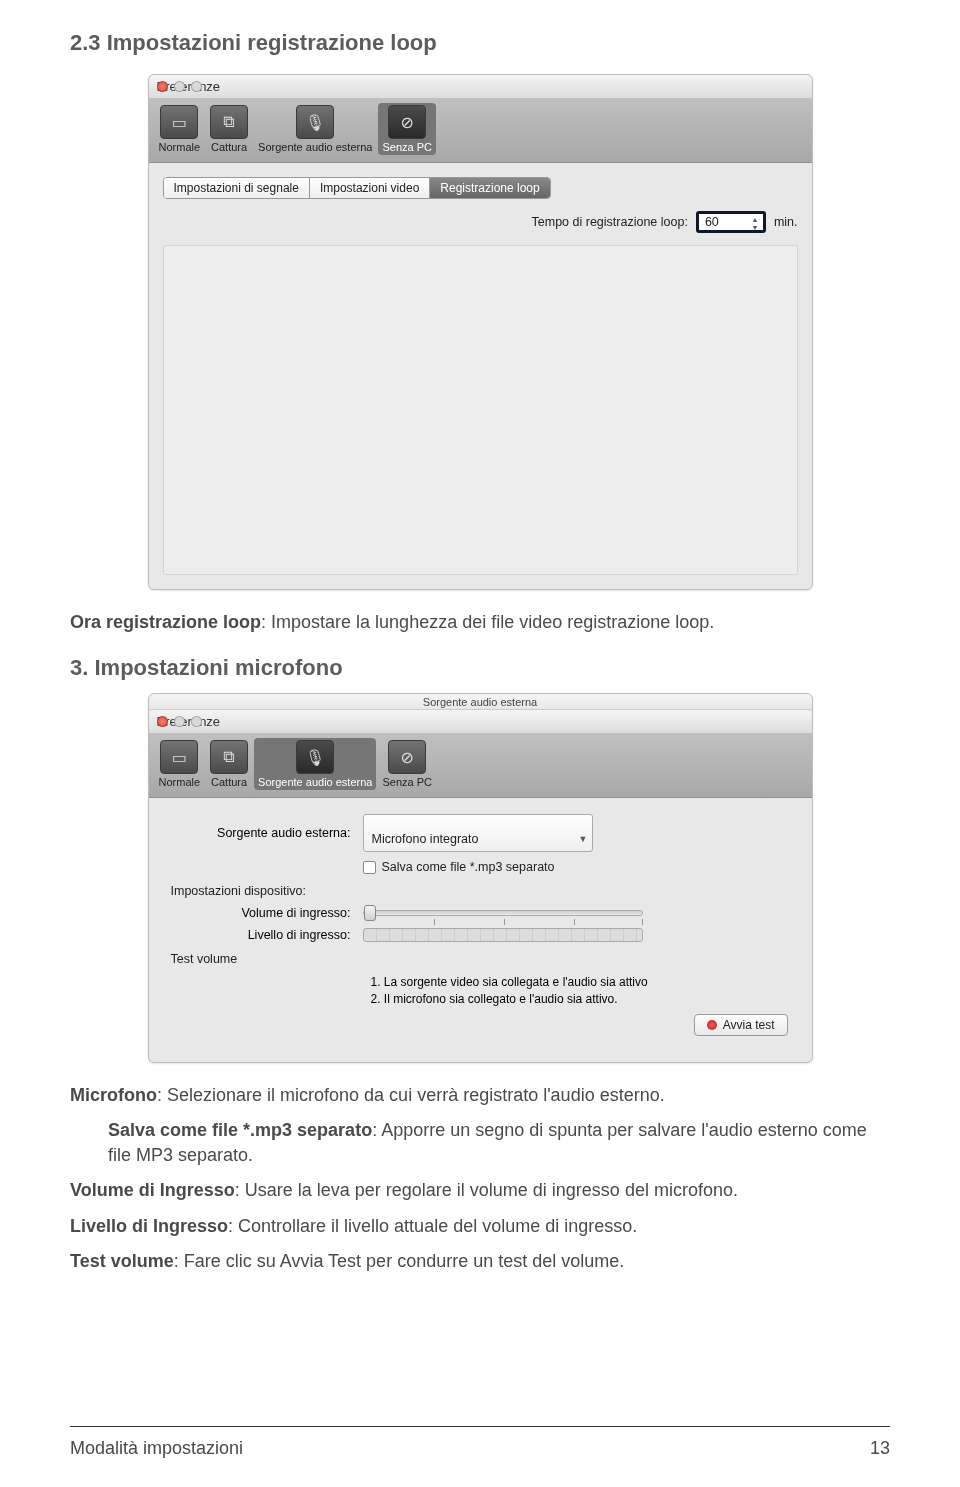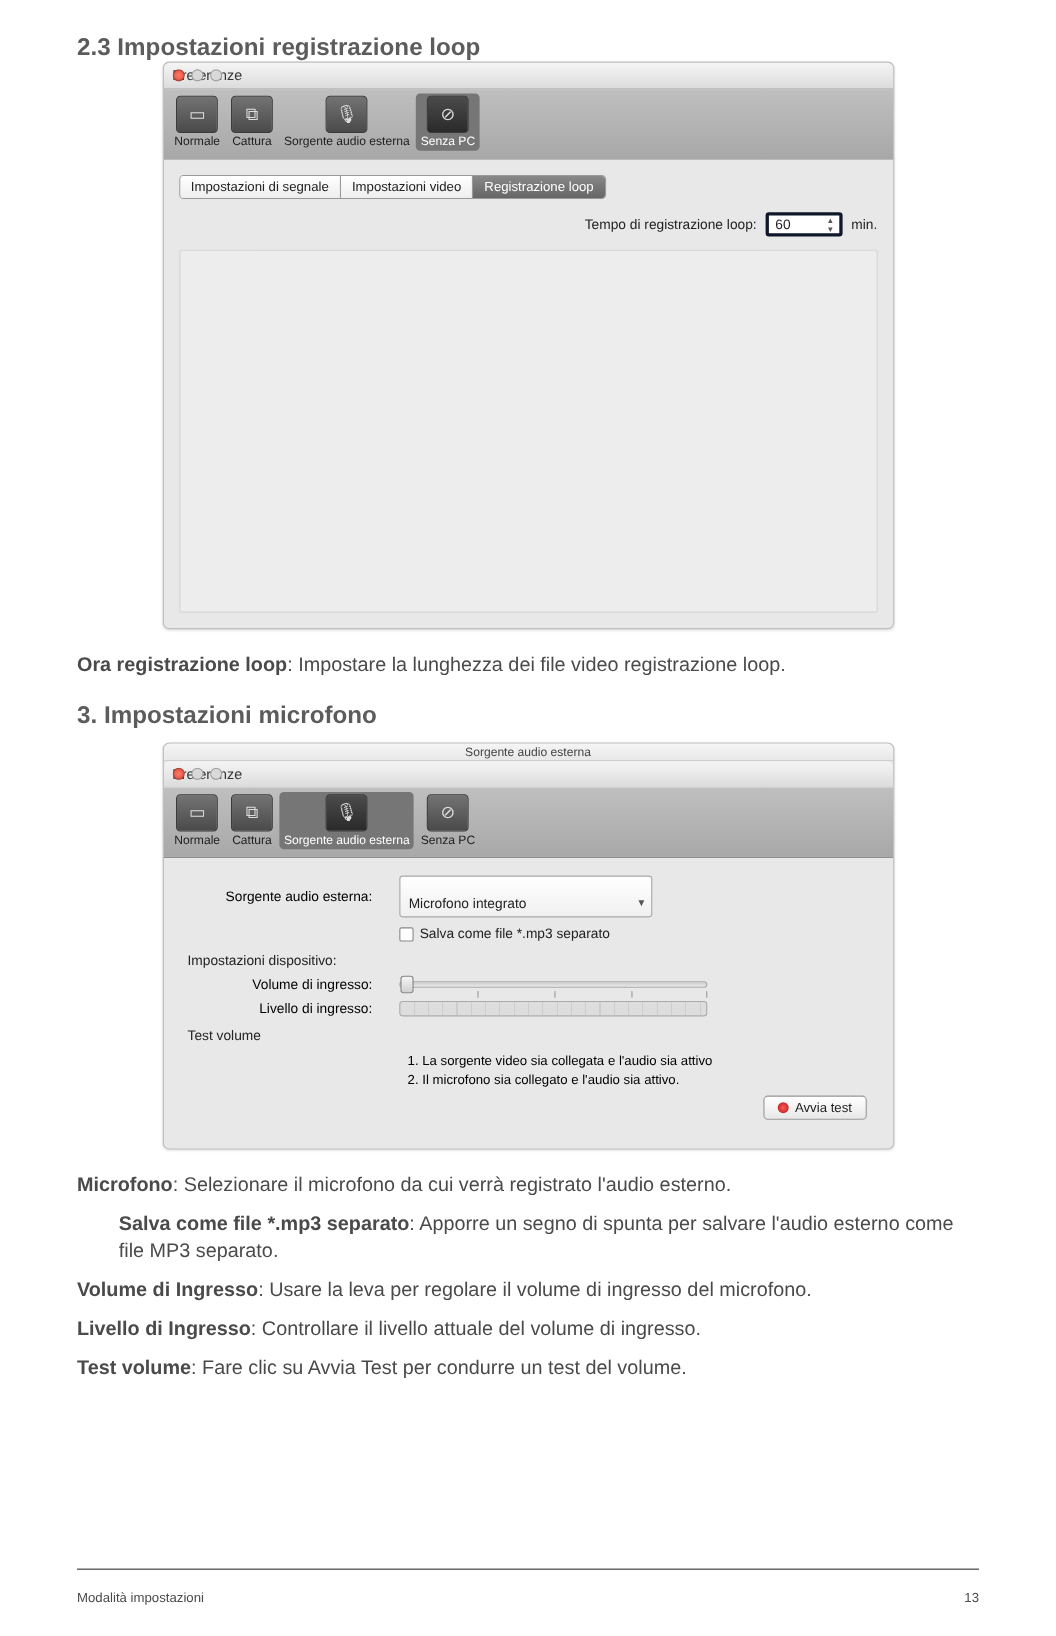--- a/index.html
+++ b/index.html
@@ -9,20 +9,21 @@
     background: #fff;
     font-family: Arial, Helvetica, sans-serif;
     color: #4a4a4a;
     position: relative;
     padding: 30px 70px 0 70px;
   }
   .section-title {
     font-size: 22px;
     color: #5c5c5c;
     font-weight: bold;
+    margin-bottom: 18px;
   }
   .heading-title {
     font-size: 22px;
     color: #5c5c5c;
     font-weight: bold;
     margin: 20px 0 12px 0;
   }
   
   .window {
     width: 665px;
@@ -171,21 +172,21 @@
   
   .w2-row {
     display: flex;
     align-items: center;
     margin-bottom: 8px;
     font-size: 12.5px;
   }
   .w2-label {
     width: 200px;
     text-align: right;
-    padding-right: 24px;
+    padding-right: 12px;
     color: #000;
   }
   .w2-field {
     flex: 1;
     display: flex;
     align-items: center;
     gap: 6px;
   }
   .dropdown {
     display: inline-flex;
@@ -279,21 +280,21 @@
     bottom: 60px;
     left: 70px; right: 70px;
     border-top: 1px solid #333;
   }
   .footer {
     position: absolute;
     bottom: 28px;
     left: 70px; right: 70px;
     display: flex;
     justify-content: space-between;
-    font-size: 12px;
+    font-size: 18px;
     color: #4a4a4a;
   }
 </style>
 </head>
 <body>
 
 <div class="section-title">2.3 Impostazioni registrazione loop</div>
 
 <div class="window">
   <div class="titlebar">

